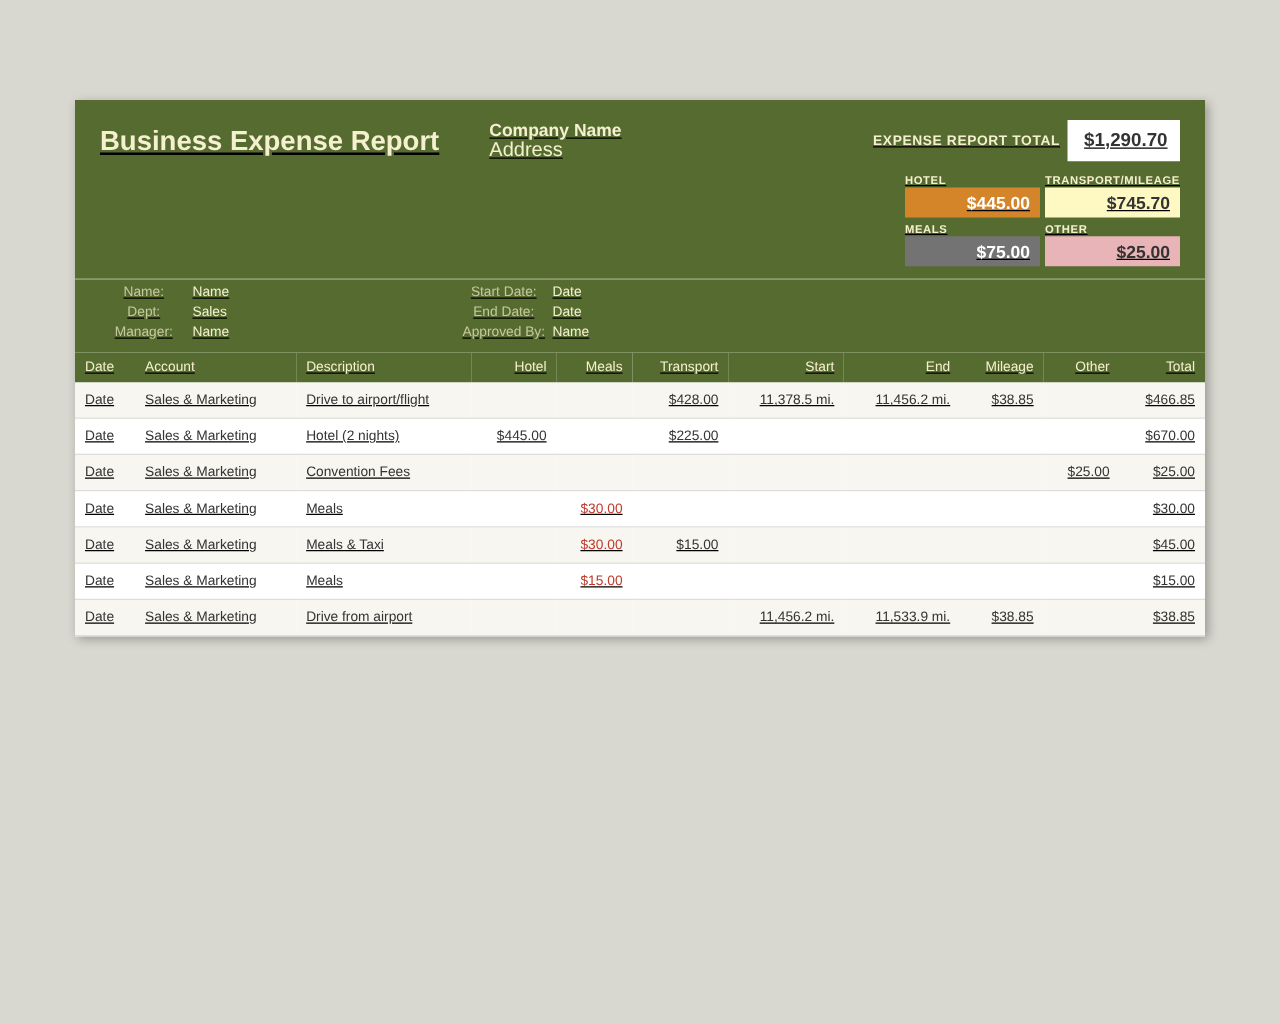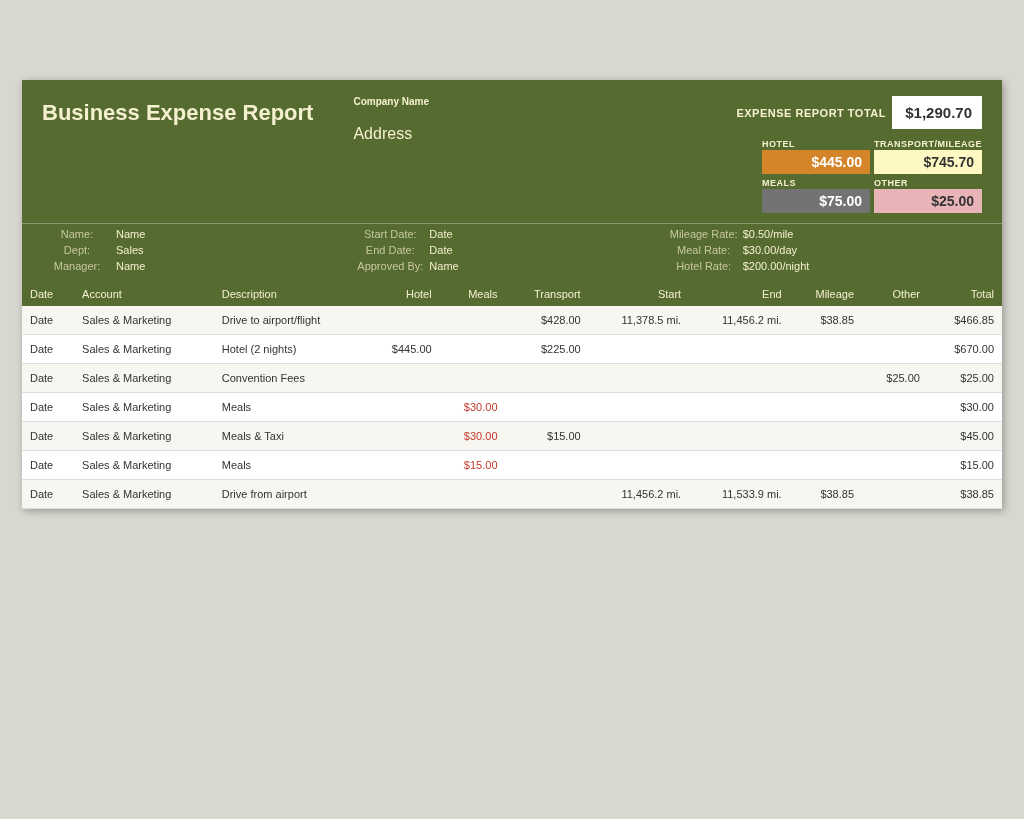--- a/index.html
+++ b/index.html
@@ -8,22 +8,23 @@
       font-family: Arial, sans-serif;
       font-size: 12px;
       display: flex;
       justify-content: center;
       align-items: flex-start;
       min-height: 819px;
       padding: 80px 20px;
     }
     .report-container {
       background: #fff;
-      width: 980px;
+      width: 904px;
       box-shadow: 2px 2px 8px rgba(0,0,0,0.3);
+      text-decoration: underline;
     }
     
     .header {
       background: #556b2f;
       color: #fff;
       padding: 16px 20px 10px 20px;
       display: flex;
       align-items: flex-start;
       gap: 40px;
     }
@@ -33,23 +34,23 @@
       color: #f5f0d0;
       white-space: nowrap;
       min-width: 240px;
       padding-top: 4px;
     }
     .header-company {
       flex: 1;
       color: #f5f0d0;
     }
     .header-company .company-name {
-      font-size: 10px;
-      font-weight: bold;
-      margin-bottom: 18px;
+      font-size: 14px;
+      font-weight: bold;
+      margin-bottom: 0;
     }
     .header-company .address {
       font-size: 16px;
     }
     .header-total-section {
       display: flex;
       flex-direction: column;
       align-items: flex-end;
       gap: 6px;
     }
@@ -225,34 +226,20 @@
         <span class="info-key">Start Date:</span>
         <span class="info-val">Date</span>
       </div>
       <div class="info-row">
         <span class="info-key">End Date:</span>
         <span class="info-val">Date</span>
       </div>
       <div class="info-row">
         <span class="info-key">Approved By:</span>
         <span class="info-val">Name</span>
-      </div>
-    </div>
-    <div class="info-col">
-      <div class="info-row">
-        <span class="info-key">Mileage Rate:</span>
-        <span class="info-val">$0.50/mile</span>
-      </div>
-      <div class="info-row">
-        <span class="info-key">Meal Rate:</span>
-        <span class="info-val">$30.00/day</span>
-      </div>
-      <div class="info-row">
-        <span class="info-key">Hotel Rate:</span>
-        <span class="info-val">$200.00/night</span>
       </div>
     </div>
   </div>
 
   <div class="table-section">
     <table>
       <thead>
         <tr>
           <th>Date</th>
           <th>Account</th>

